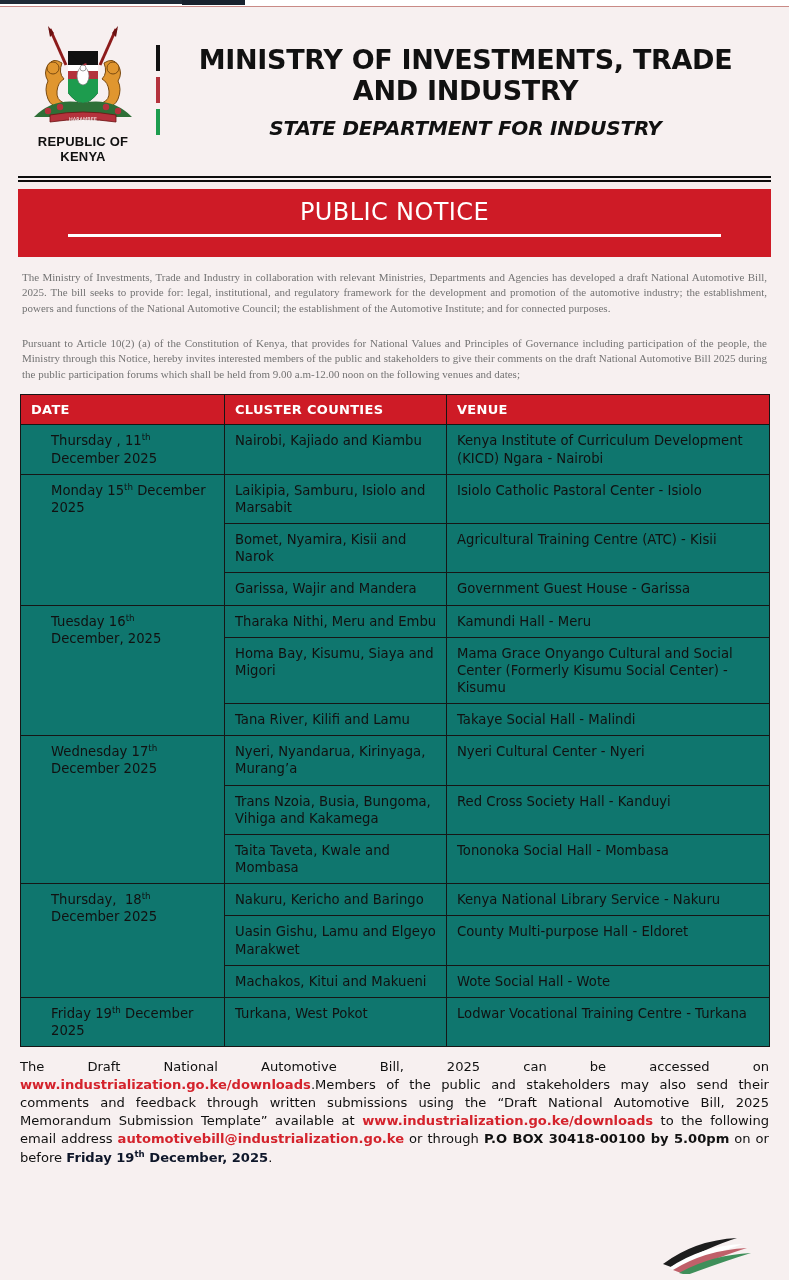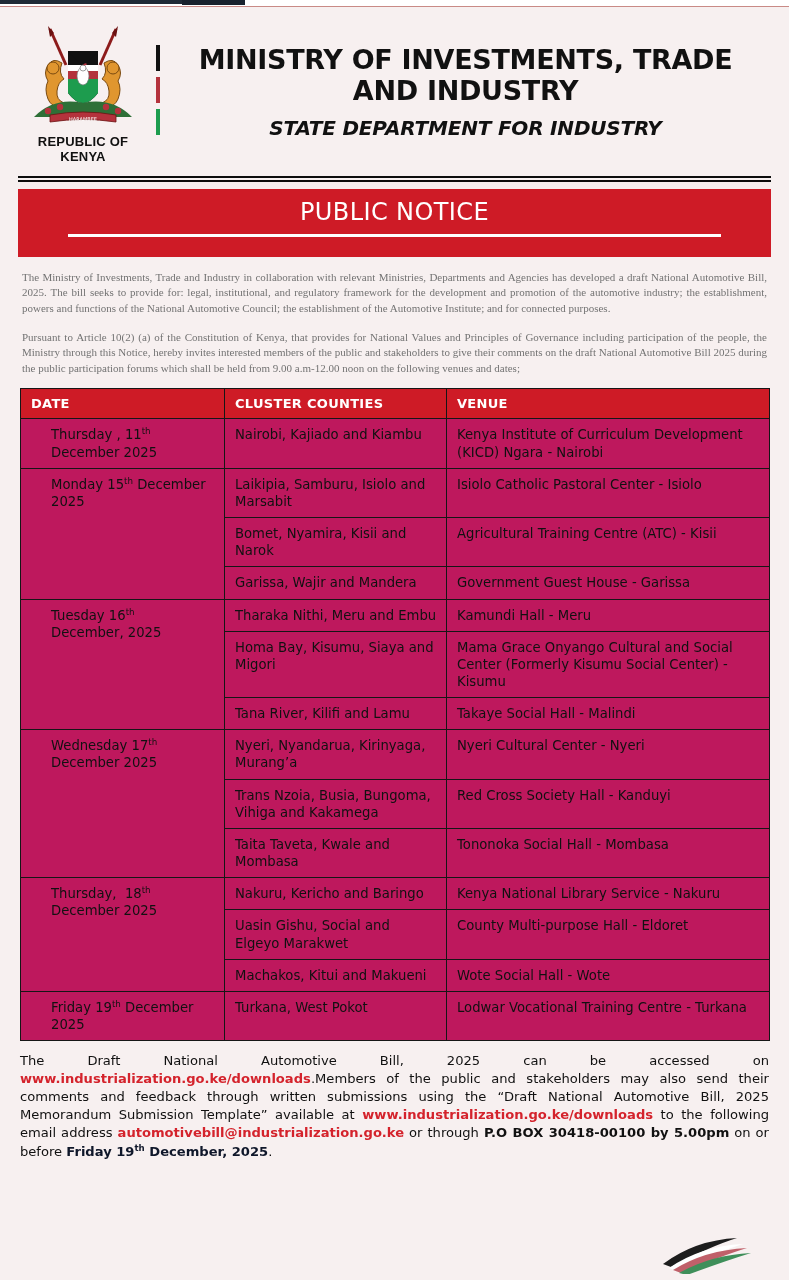--- a/index.html
+++ b/index.html
@@ -67,30 +67,30 @@
     font-weight:bold; font-size:22.5px; line-height:1.22; letter-spacing:0px;
   }
 
   
   .para {
     margin:13px 22px 0 22px;
     font-family:Liberation Serif, serif;
     font-size:11px; line-height:1.42; color:#737373;
     text-align:justify;
   }
-  .para.p2 { margin-top:13px; }
+  .para.p2 { margin-top:19px; }
 
   
   #venue-table {
     margin:12px 20px 0 20px;
     width:749px;
     border-collapse:collapse;
     table-layout:fixed;
     font-family:"DejaVu Sans", sans-serif;
-    background:#be185d;
+    background:#0f766e;
   }
   #venue-table col.c1 { width:204px; }
   #venue-table col.c2 { width:222px; }
   #venue-table col.c3 { width:323px; }
   #venue-table th {
     background:#ce1b26; color:#fff;
     font-size:13px; font-weight:bold; letter-spacing:.3px;
     text-align:left; padding:7px 9px 7px 10px;
     border:1.5px solid #161616;
   }
@@ -245,21 +245,21 @@
         <tr>
           <td>Taita Taveta, Kwale and Mombasa</td>
           <td>Tononoka Social Hall - Mombasa</td>
         </tr>
         <tr>
           <td class="datecell" rowspan="3">Thursday,&nbsp; 18<sup>th</sup> December 2025</td>
           <td>Nakuru, Kericho and Baringo</td>
           <td>Kenya National Library Service - Nakuru</td>
         </tr>
         <tr>
-          <td>Uasin Gishu, Social and Elgeyo Marakwet</td>
+          <td>Uasin Gishu, Lamu and Elgeyo Marakwet</td>
           <td>County Multi-purpose Hall - Eldoret</td>
         </tr>
         <tr>
           <td>Machakos, Kitui and Makueni</td>
           <td>Wote Social Hall - Wote</td>
         </tr>
         <tr>
           <td class="datecell">Friday 19<sup>th</sup> December 2025</td>
           <td>Turkana, West Pokot</td>
           <td>Lodwar Vocational Training Centre - Turkana</td>

